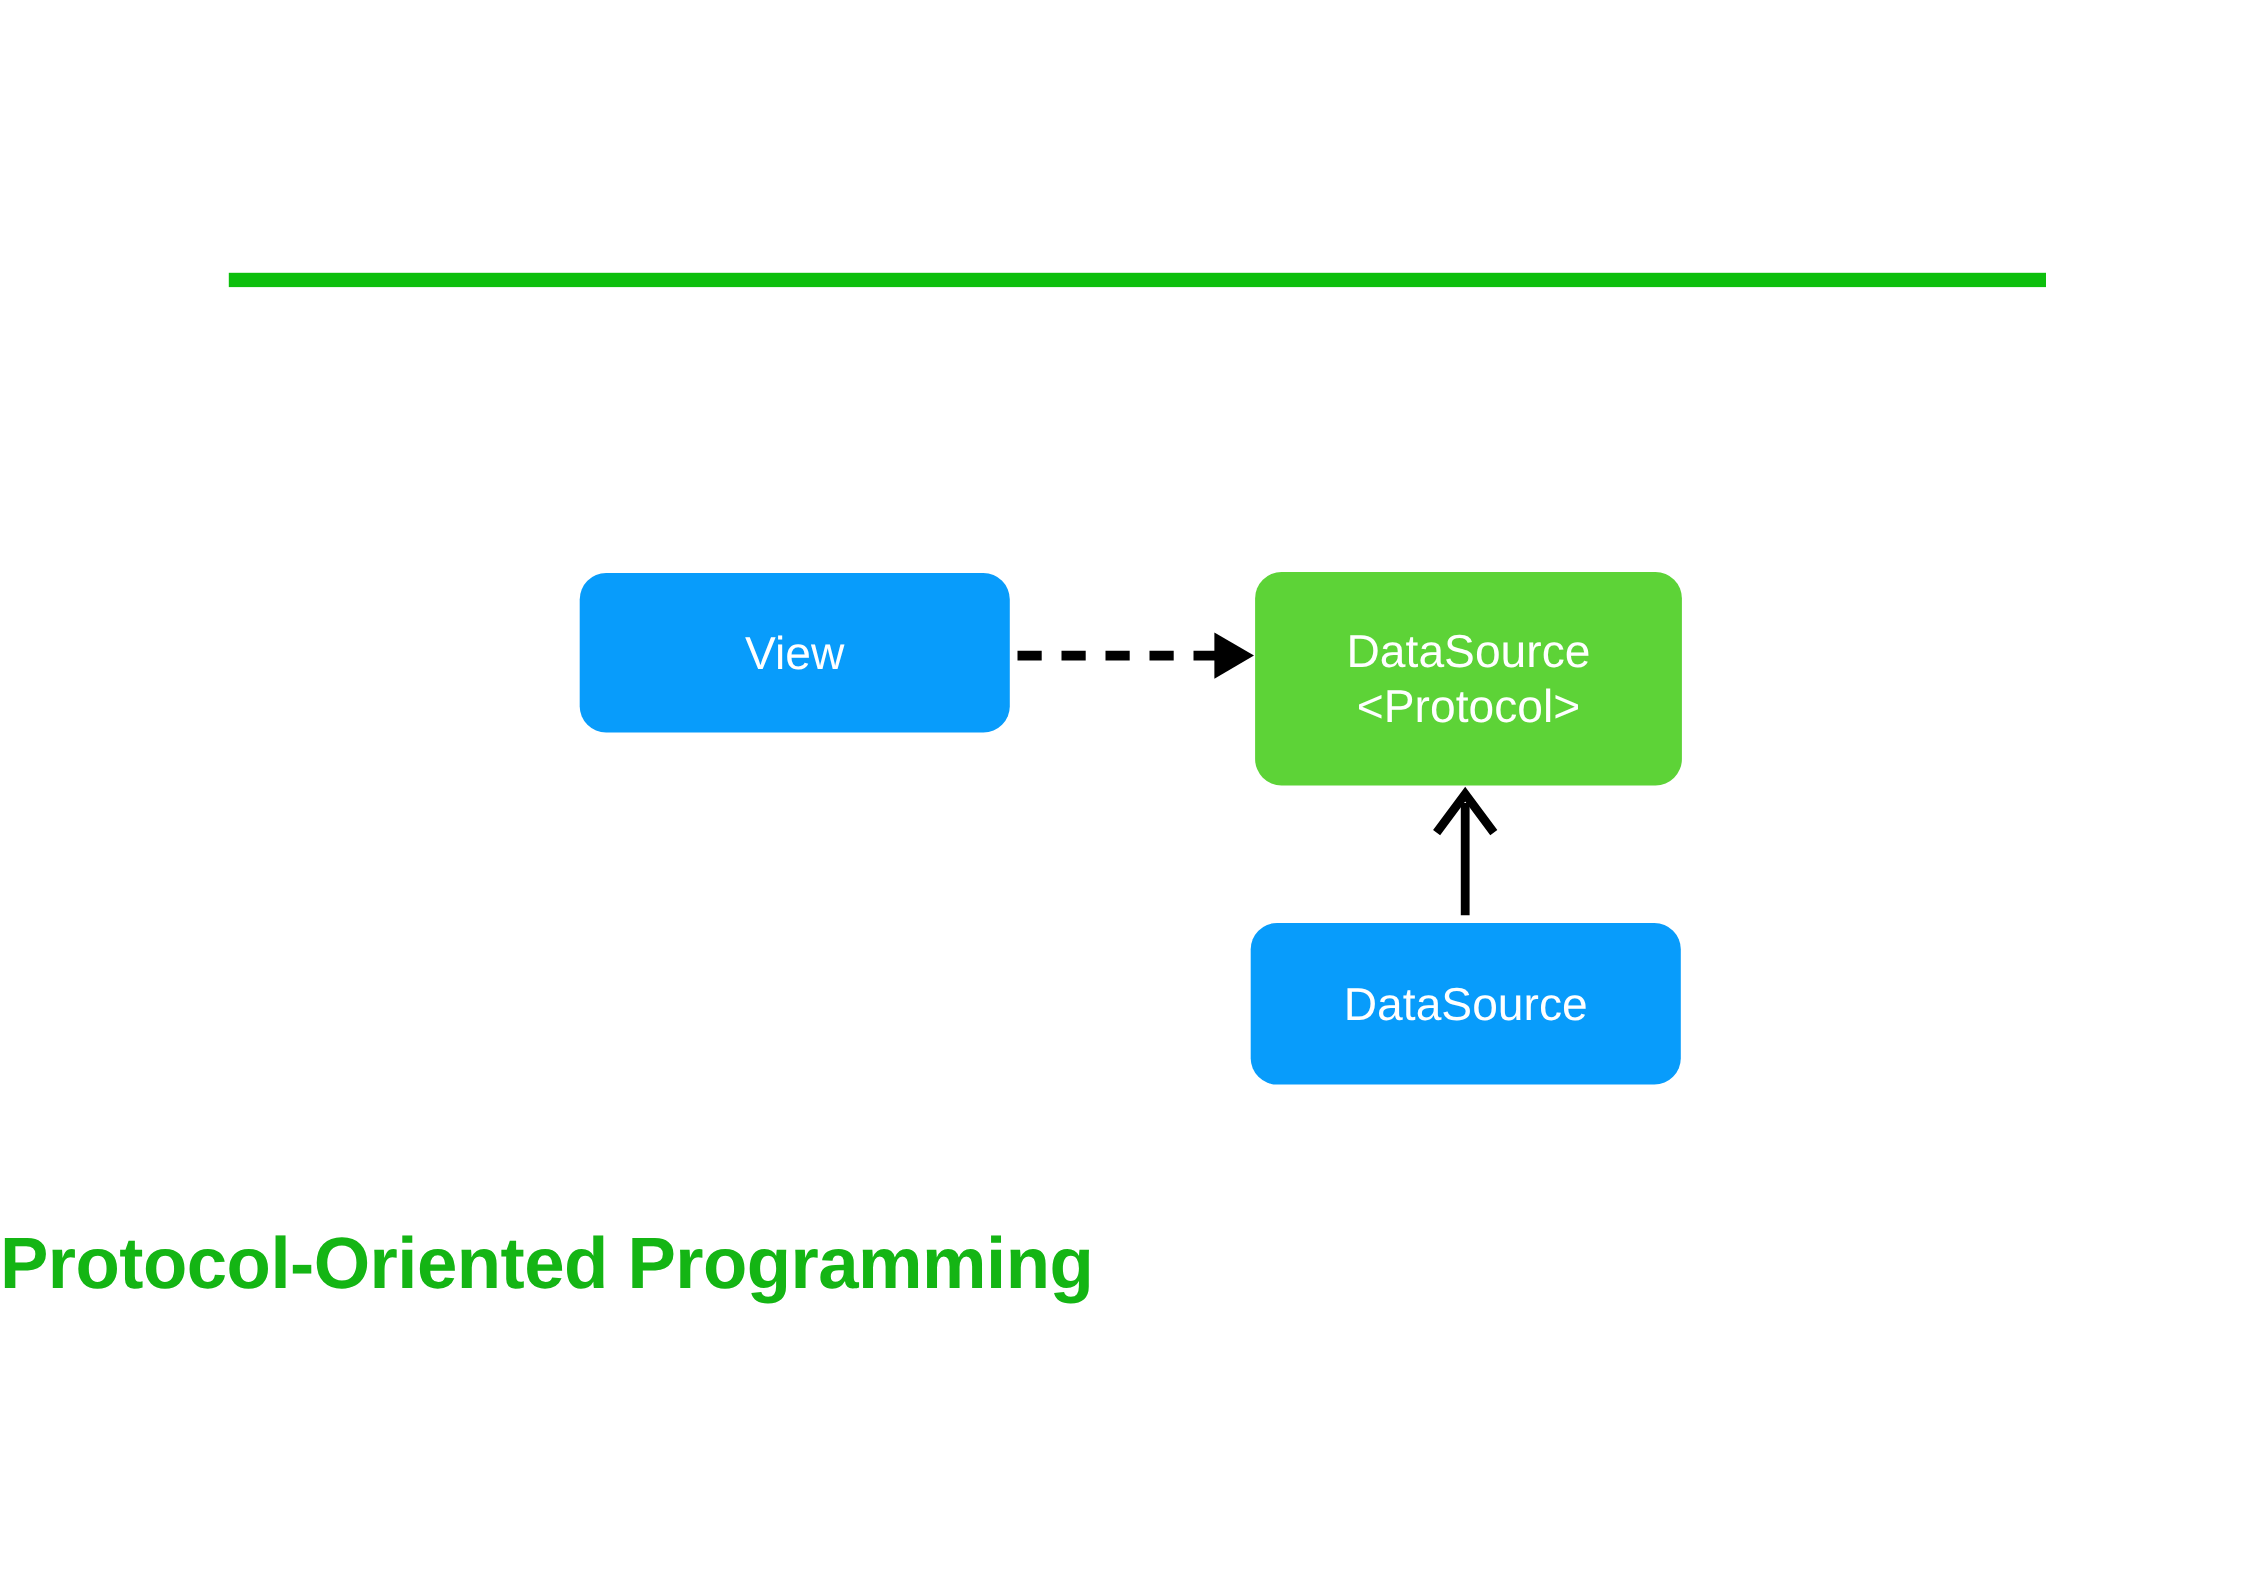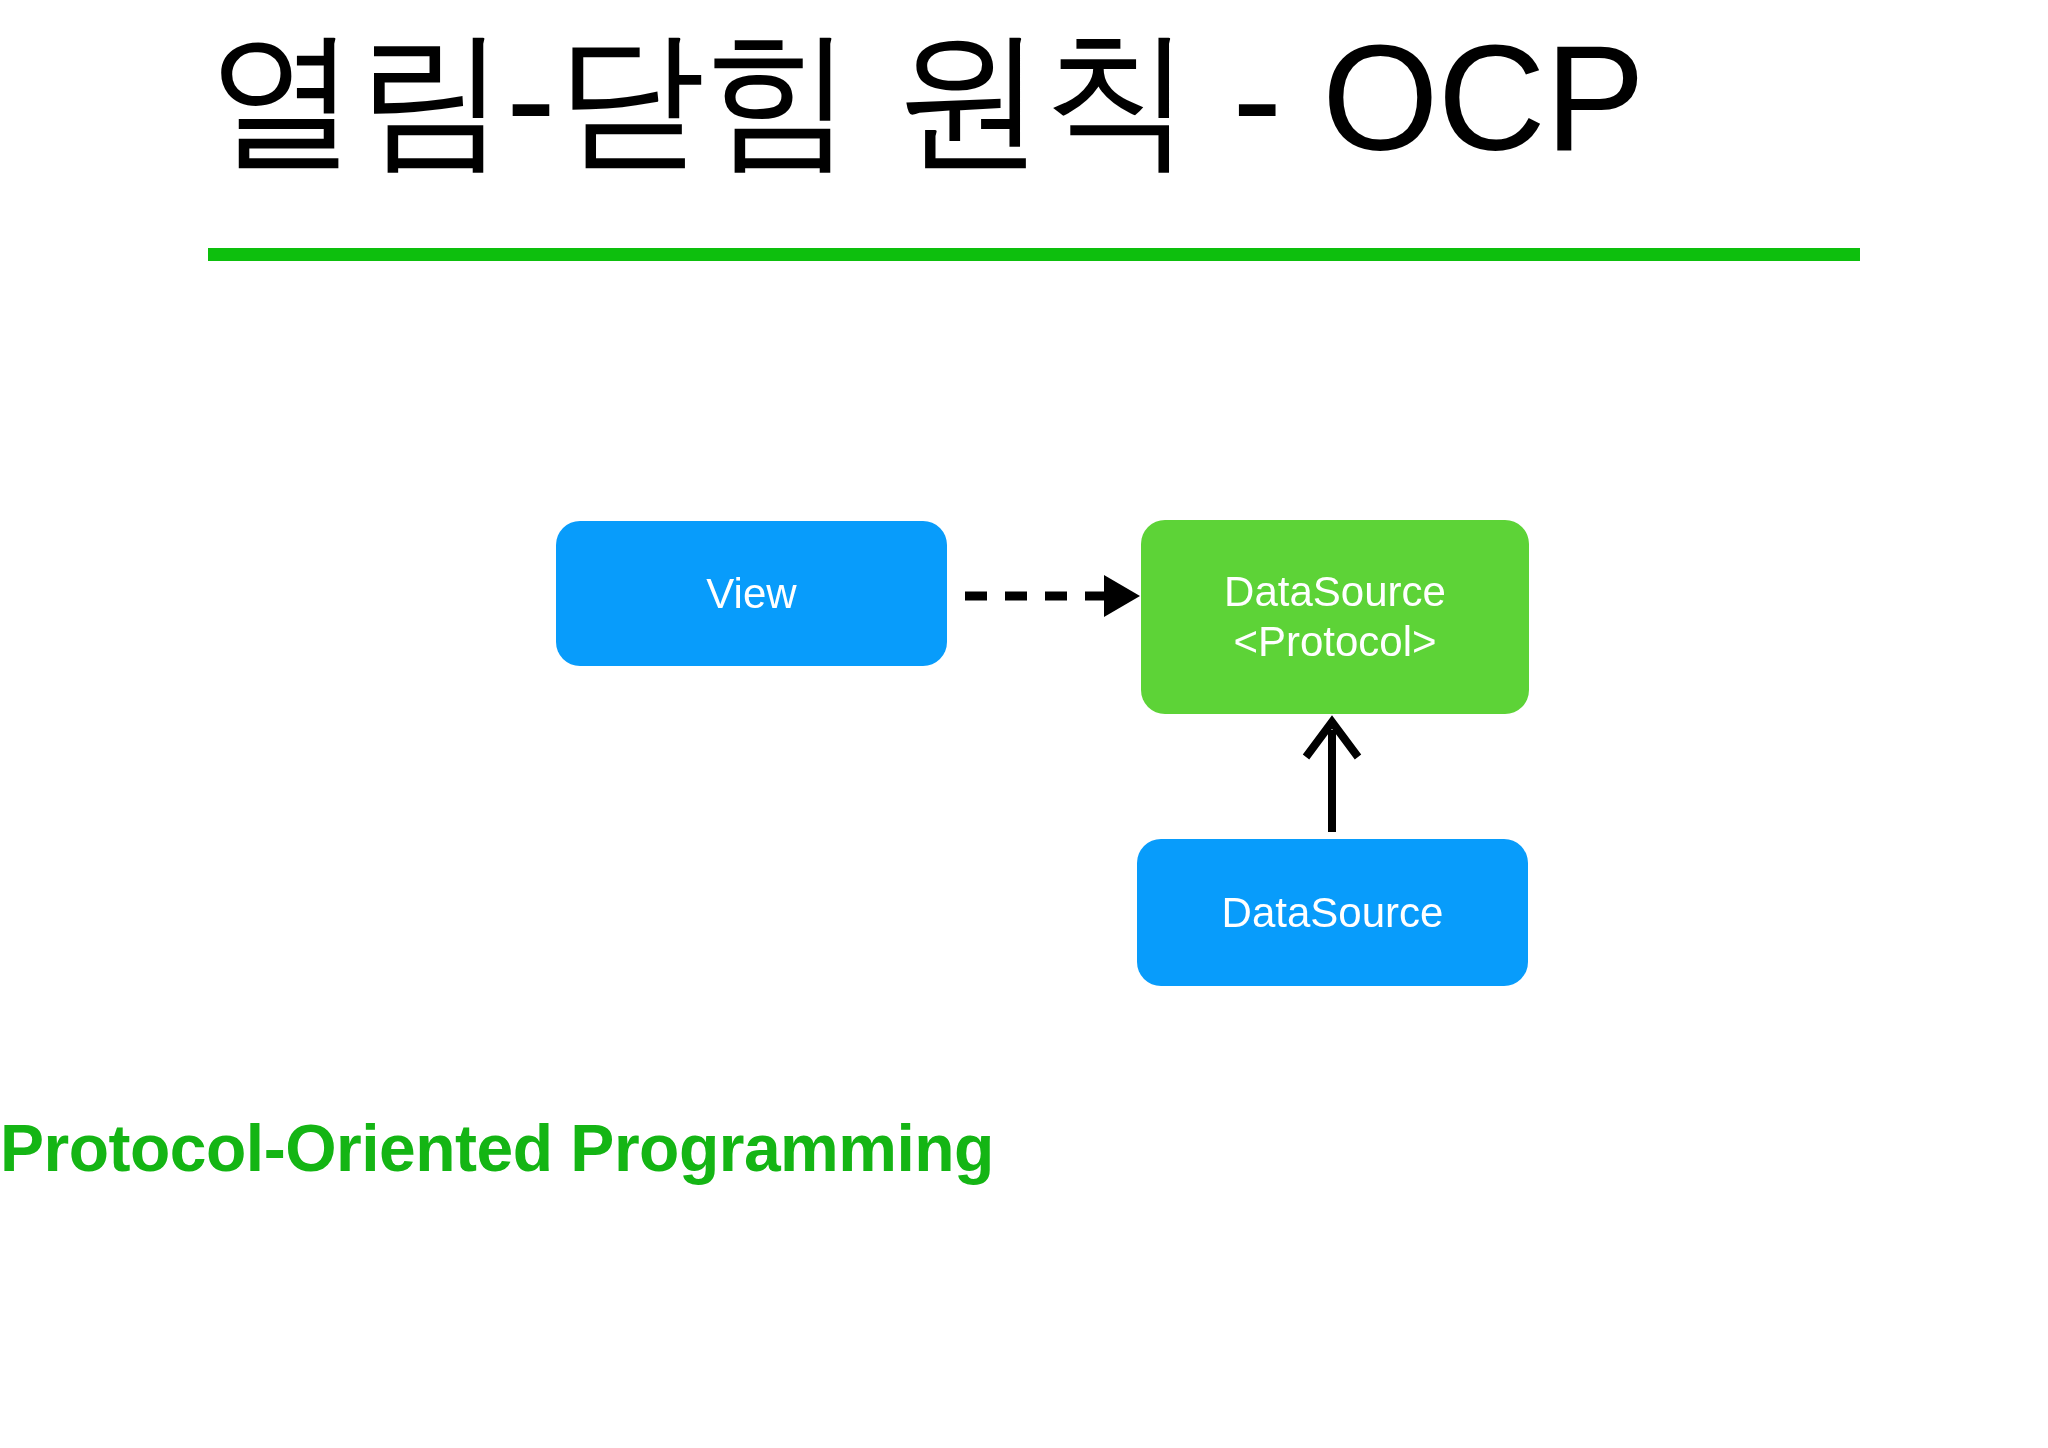--- a/index.html
+++ b/index.html
@@ -62,21 +62,21 @@
     justify-content: center;
     text-align: center;
     color: #ffffff;
     font-size: 42px;
     line-height: 1.18;
     font-weight: 400;
     box-sizing: border-box;
   }
 
   .node-view {
-    left: 556px;
+    left: 527px;
     top: 521px;
     width: 391px;
     height: 145px;
     background: #089CFB;
   }
 
   .node-protocol {
     left: 1141px;
     top: 520px;
     width: 388px;
@@ -118,21 +118,20 @@
     font-weight: bold;
     color: #14B514;
     letter-spacing: -0.5px;
   }
 </style>
 </head>
 <body>
 
 <div class="slide">
 
-  <div class="slide-title">열림-닫힘 원칙 - OCP</div>
 
   <div class="title-rule"></div>
 
   <div class="diagram">
 
     <svg class="connectors" viewBox="0 0 2048 1448" width="2048" height="1448" aria-hidden="true">
 
       <g>
         <line x1="925" y1="596" x2="1105" y2="596" stroke="#000000" stroke-width="9" stroke-dasharray="22 18" stroke-linecap="butt"></line>
         <polygon points="1104,575 1140,596 1104,617" fill="#000000"></polygon>

